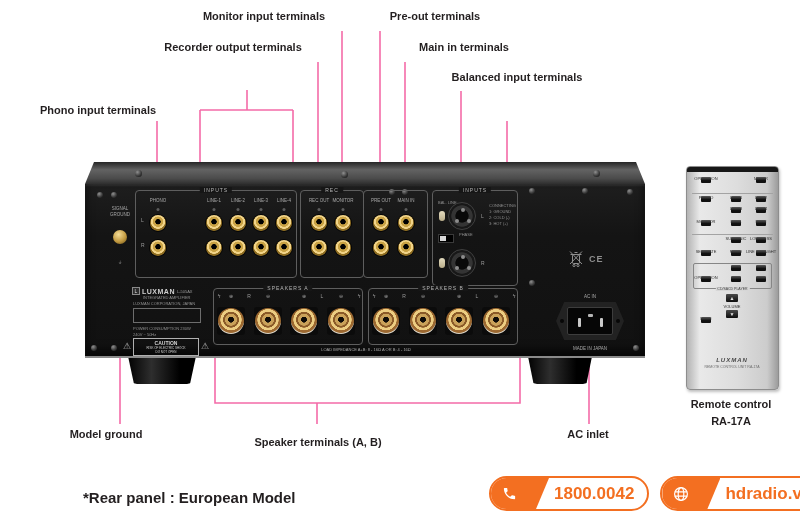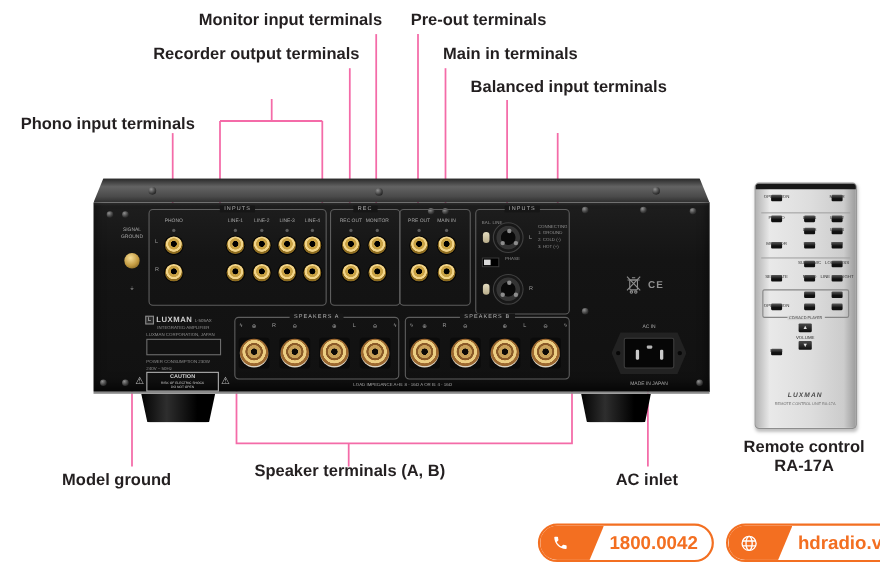--- a/index.html
+++ b/index.html
@@ -1,20 +1,20 @@
 <!DOCTYPE html>
 <html><head>
 <meta charset="utf-8">
 <style>
   html,body{margin:0;padding:0;}
   body{width:800px;height:521px;position:relative;background:#fff;overflow:hidden;
        font-family:"Liberation Sans", sans-serif;}
   #stage{position:absolute;inset:0;}
   svg.lines{position:absolute;left:0;top:0;pointer-events:none;}
-  .lbl{position:absolute;font-size:15px;font-weight:bold;color:#231f20;white-space:nowrap;
+  .lbl{position:absolute;font-size:11px;font-weight:bold;color:#231f20;white-space:nowrap;
        transform:translateX(-50%);}
   .note{position:absolute;font-size:15px;font-weight:bold;color:#231f20;white-space:nowrap;}
 
   
   #amp{position:absolute;left:85px;top:162px;width:560px;height:226px;}
   #amp *{position:absolute;box-sizing:border-box;}
   .tstrip{left:0;top:0;width:560px;height:22px;
     background:linear-gradient(180deg,#262626,#636363 35%,#4b4b4b 75%,#2f2f2f);
     clip-path:polygon(9px 0,551px 0,560px 22px,0 22px);}
   .panel{left:0;top:22px;width:560px;height:174px;
@@ -104,21 +104,21 @@
   </svg>
 
   <div class="lbl" style="left:264px;top:10px">Monitor input terminals</div>
   <div class="lbl" style="left:435px;top:10px">Pre-out terminals</div>
   <div class="lbl" style="left:233px;top:41px">Recorder output terminals</div>
   <div class="lbl" style="left:464px;top:41px">Main in terminals</div>
   <div class="lbl" style="left:517px;top:71px">Balanced input terminals</div>
   <div class="lbl" style="left:98px;top:104px">Phono input terminals</div>
 
   <div class="lbl" style="left:106px;top:428px">Model ground</div>
-  <div class="lbl" style="left:318px;top:420px">Speaker terminals (A, B)</div>
+  <div class="lbl" style="left:318px;top:436px">Speaker terminals (A, B)</div>
   <div class="lbl" style="left:588px;top:428px">AC inlet</div>
 
   <div id="amp">
     <div class="tstrip"></div>
     <div class="scr" style="left:50px;top:8px"></div>
     <div class="scr" style="left:256px;top:9px"></div>
     <div class="scr" style="left:508px;top:8px"></div>
 
     <div class="panel"></div>
 
@@ -430,20 +430,21 @@
         <i class="rbtn"></i>
       </div>
 
     <div class="rlogo" style="left:45px;top:190px">LUXMAN</div>
     <div class="rlogo2" style="left:45px;top:198px">REMOTE CONTROL UNIT  RA-17A</div>
   </div>
 
   <div class="lbl" style="left:731px;top:398px">Remote control</div>
   <div class="lbl" style="left:731px;top:415px">RA-17A</div>
 
+  <div class="note" style="left:83px;top:489px">*Rear panel : European Model</div>
 
   <div id="badges">
     <div class="badge">
       <div class="badge-ic">
         <svg width="15" height="15" viewBox="0 0 24 24">
             <path fill="#fff" d="M6.62 10.79c1.44 2.83 3.76 5.14 6.59 6.59l2.2-2.2c.27-.27.67-.36 1.02-.24 1.12.37 2.33.57 3.57.57.55 0 1 .45 1 1V20c0 .55-.45 1-1 1-9.39 0-17-7.61-17-17 0-.55.45-1 1-1h3.5c.55 0 1 .45 1 1 0 1.25.2 2.45.57 3.57.11.35.03.74-.25 1.02l-2.2 2.2z"></path>
           </svg>
       </div>
       <span class="badge-tx">1800.0042</span>
     </div>

